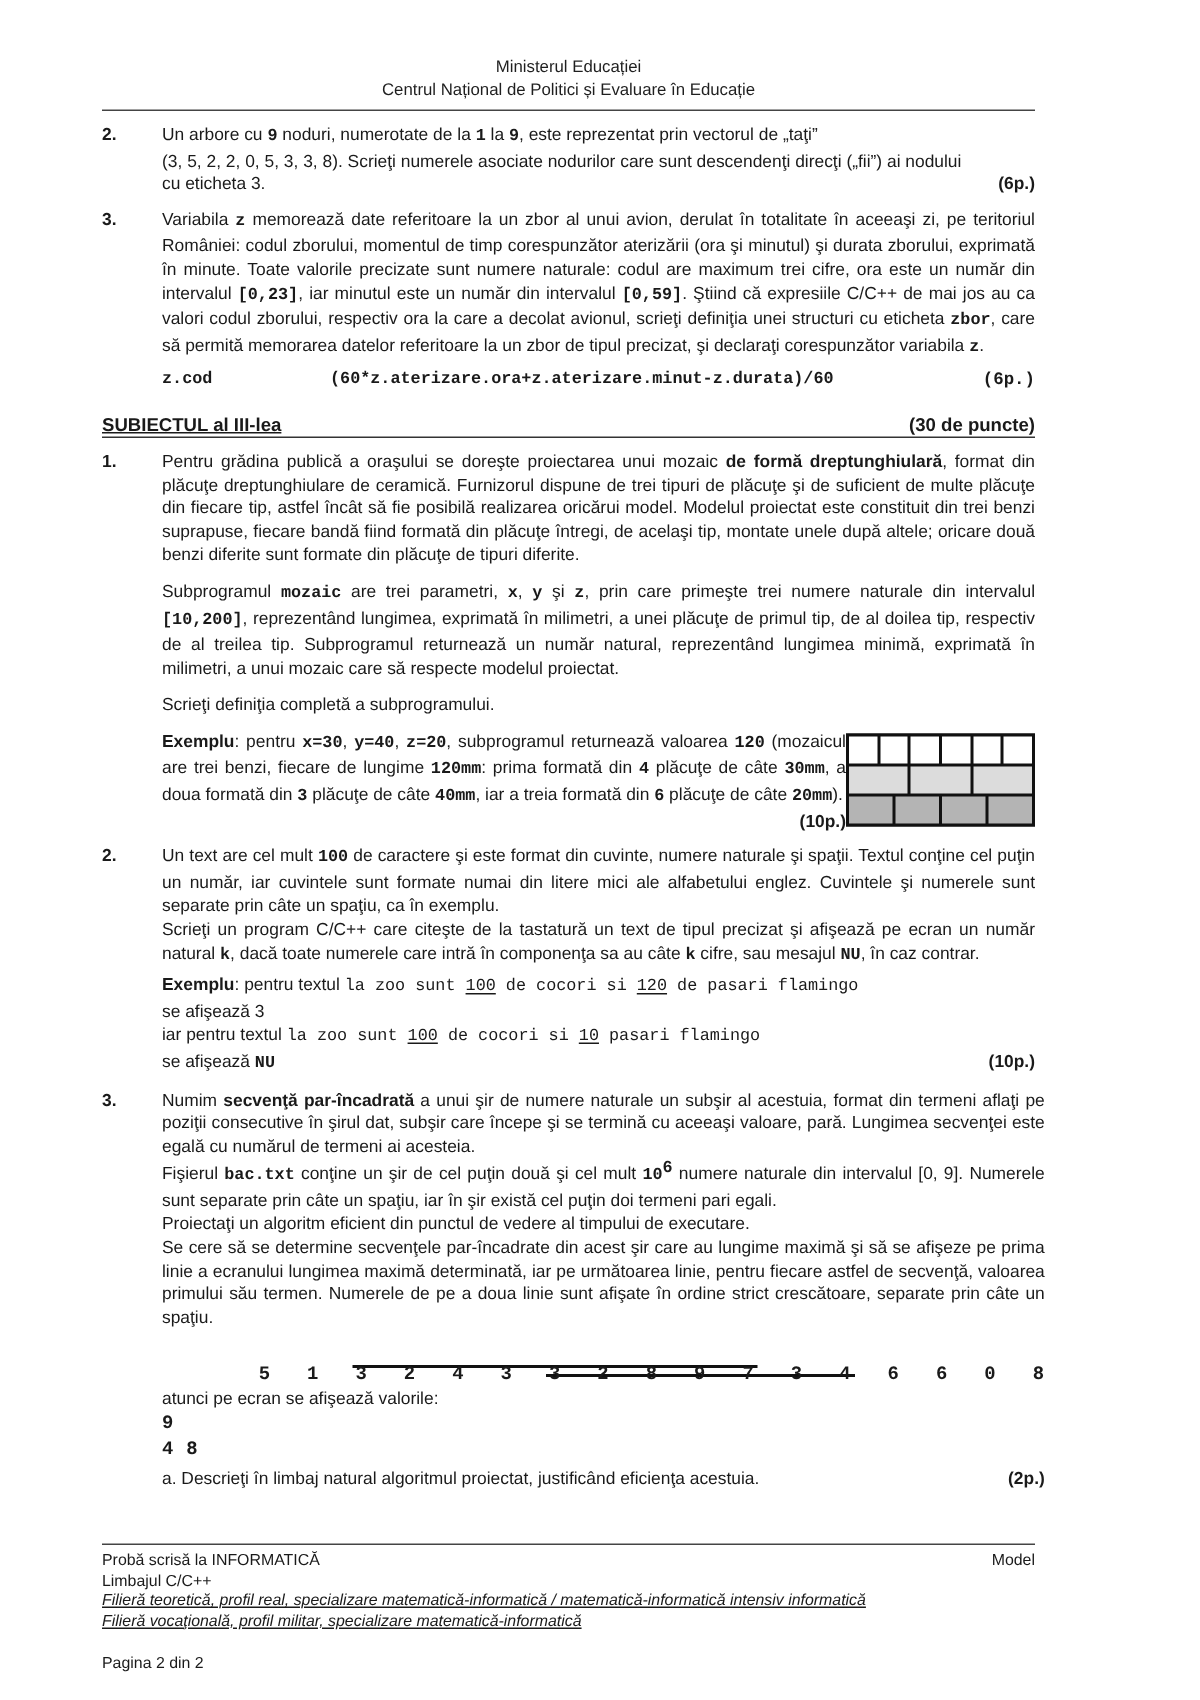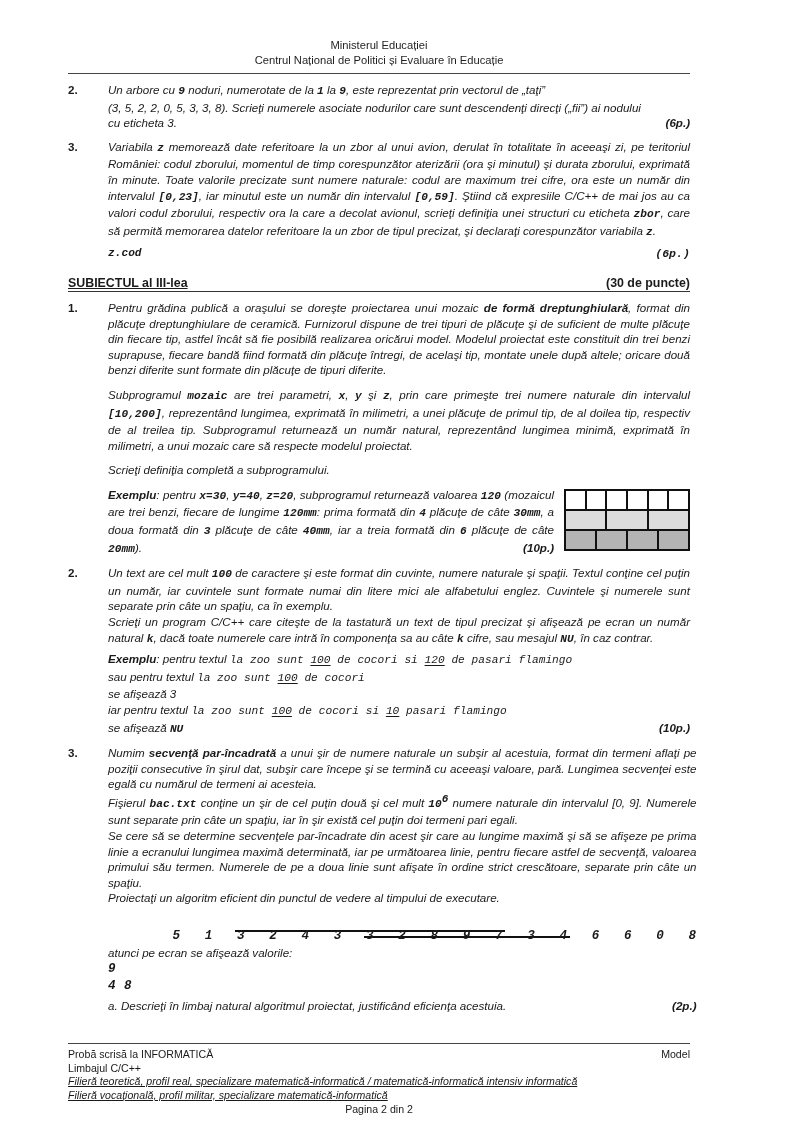--- a/index.html
+++ b/index.html
@@ -52,21 +52,20 @@
     font-size: 11.6px;
     font-weight: bold;
     line-height: 15.6px;
     padding-top: 0px;
   }
   .prob-body {
     flex: 1 1 auto;
     font-size: 11.6px;
     line-height: 15.6px;
     text-align: justify;
-    font-style: italic;
   }
   p.t {
     margin: 0 0 0 0;
     font-size: 11.6px;
     line-height: 15.6px;
     text-align: justify;
   }
   p.sp { margin-top: 9px; }
   .mono {
     font-family: "Liberation Mono", "DejaVu Sans Mono", monospace;
@@ -111,21 +110,21 @@
   .expr-b { flex: 1 1 auto; }
 
   
   .ex-wrap {
     display: flex;
     align-items: flex-start;
     margin-top: 9px;
   }
   .ex-text {
     flex: 1 1 auto;
-    padding-right: 10px;
+    padding-right: 0;
     font-size: 11.6px;
     line-height: 15.6px;
     text-align: justify;
   }
   .mosaic {
     flex: 0 0 auto;
     width: 122px;
     border: 2px solid #111;
     background: #111;
     display: flex;
@@ -193,21 +192,21 @@
     bottom: 16px;
     font-size: 10.6px;
     line-height: 13.6px;
   }
   .f-row {
     display: flex;
     justify-content: space-between;
     gap: 46px;
   }
   .f-it { font-style: italic; text-decoration: underline; }
-  .f-center { text-align: center; margin-top: 1px; }
+  .f-center { text-align: left; margin-top: 15px; }
 </style>
 </head>
 <body>
 
 <div class="page">
 
   <div class="header">
     <div>Ministerul Educației</div>
     <div>Centrul Național de Politici și Evaluare în Educație</div>
   </div>
@@ -221,21 +220,21 @@
       <p class="t clearfix"><span class="pts">(6p.)</span><span>cu eticheta 3.</span></p>
     </div>
   </div>
 
   <div class="prob">
     <div class="prob-num">3.</div>
     <div class="prob-body">
       <p class="t"><span>Variabila </span><span class="mono">z</span><span> memorează date referitoare la un zbor al unui avion, derulat în totalitate în aceeaşi zi, pe teritoriul României: codul zborului, momentul de timp corespunzător aterizării (ora şi minutul) şi durata zborului, exprimată în minute. Toate valorile precizate sunt numere naturale: codul are maximum trei cifre, ora este un număr din intervalul </span><span class="mono">[0,23]</span><span>, iar minutul este un număr din intervalul </span><span class="mono">[0,59]</span><span>. Ştiind că expresiile C/C++ de mai jos au ca valori codul zborului, respectiv ora la care a decolat avionul, scrieţi definiţia unei structuri cu eticheta </span><span class="mono">zbor</span><span>, care să permită memorarea datelor referitoare la un zbor de tipul precizat, şi declaraţi corespunzător variabila </span><span class="mono">z</span><span>.</span></p>
       <div class="expr-row clearfix">
         <div class="expr-a mono">z.cod</div>
-        <div class="expr-b mono"><span class="pts">(6p.)</span></div>
+        <div class="expr-b mono"><span>(60*z.aterizare.ora+z.aterizare.minut-z.durata)/60</span><span class="pts">(6p.)</span></div>
       </div>
     </div>
   </div>
 
   <div class="subject-head">
     <span class="lbl">SUBIECTUL al III-lea</span>
     <span class="pt">(30 de puncte)</span>
   </div>
 
   <div class="prob">
@@ -274,34 +273,33 @@
     </div>
   </div>
 
   <div class="prob">
     <div class="prob-num">2.</div>
     <div class="prob-body">
       <p class="t"><span>Un text are cel mult </span><span class="mono">100</span><span> de caractere şi este format din cuvinte, numere naturale şi spaţii. Textul conţine cel puţin un număr, iar cuvintele sunt formate numai din litere mici ale alfabetului englez. Cuvintele şi numerele sunt separate prin câte un spaţiu, ca în exemplu.</span></p>
       <p class="t"><span>Scrieţi un program C/C++ care citeşte de la tastatură un text de tipul precizat şi afişează pe ecran un număr natural </span><span class="mono">k</span><span>, dacă toate numerele care intră în componenţa sa au câte </span><span class="mono">k</span><span> cifre, sau mesajul </span><span class="mono">NU</span><span>, în caz contrar.</span></p>
 
       <p class="t" style="margin-top:4px"><b>Exemplu</b><span>: pentru textul </span><span class="mono-n">la zoo sunt </span><span class="mono-n u">100</span><span class="mono-n"> de cocori si </span><span class="mono-n u">120</span><span class="mono-n"> de pasari flamingo</span></p>
-      <p class="t"><span>sau pentru textul </span><span class="mono-n">la zoo sunt </span><span class="mono-n u">100</span><span class="mono-n"> de cocori</span></p>
       <p class="t">se afişează 3</p>
       <p class="t"><span>iar pentru textul </span><span class="mono-n">la zoo sunt </span><span class="mono-n u">100</span><span class="mono-n"> de cocori si </span><span class="mono-n u">10</span><span class="mono-n"> pasari flamingo</span></p>
       <p class="t clearfix"><span class="pts">(10p.)</span><span>se afişează </span><span class="mono">NU</span></p>
     </div>
   </div>
 
   <div class="prob">
     <div class="prob-num">3.</div>
     <div class="prob-body">
       <p class="t"><span>Numim </span><b>secvenţă par-încadrată</b><span> a unui şir de numere naturale un subşir al acestuia, format din termeni aflaţi pe poziţii consecutive în şirul dat, subşir care începe şi se termină cu aceeaşi valoare, pară. Lungimea secvenţei este egală cu numărul de termeni ai acesteia.</span></p>
       <p class="t"><span>Fişierul </span><span class="mono">bac.txt</span><span> conţine un şir de cel puţin două şi cel mult </span><span class="mono">10</span><sup class="mono">6</sup><span> numere naturale din intervalul [0, 9]. Numerele sunt separate prin câte un spaţiu, iar în şir există cel puţin doi termeni pari egali.</span></p>
+      <p class="t">Proiectaţi un algoritm eficient din punctul de vedere al timpului de executare.</p>
       <p class="t">Se cere să se determine secvenţele par-încadrate din acest şir care au lungime maximă şi să se afişeze pe prima linie a ecranului lungimea maximă determinată, iar pe următoarea linie, pentru fiecare astfel de secvenţă, valoarea primului său termen. Numerele de pe a doua linie sunt afişate în ordine strict crescătoare, separate prin câte un spaţiu.</p>
-      <p class="t">Proiectaţi un algoritm eficient din punctul de vedere al timpului de executare.</p>
 
       <div class="seq">
         <span class="digits" id="seq-digits"><span>5</span><span>&nbsp;&nbsp;&nbsp;</span><span>1</span><span>&nbsp;&nbsp;&nbsp;</span><span>3</span><span>&nbsp;&nbsp;&nbsp;</span><span>2</span><span>&nbsp;&nbsp;&nbsp;</span><span>4</span><span>&nbsp;&nbsp;&nbsp;</span><span>3</span><span>&nbsp;&nbsp;&nbsp;</span><span>3</span><span>&nbsp;&nbsp;&nbsp;</span><span>2</span><span>&nbsp;&nbsp;&nbsp;</span><span>8</span><span>&nbsp;&nbsp;&nbsp;</span><span>9</span><span>&nbsp;&nbsp;&nbsp;</span><span>7</span><span>&nbsp;&nbsp;&nbsp;</span><span>3</span><span>&nbsp;&nbsp;&nbsp;</span><span>4</span><span>&nbsp;&nbsp;&nbsp;</span><span>6</span><span>&nbsp;&nbsp;&nbsp;</span><span>6</span><span>&nbsp;&nbsp;&nbsp;</span><span>0</span><span>&nbsp;&nbsp;&nbsp;</span><span>8</span></span>
         <span class="bar bar-top" id="bar-top" style="left: 127px; width: 270.062px;"></span>
         <span class="bar bar-bot" id="bar-bot" style="left: 256px; width: 205.562px;"></span>
       </div>
 
       <p class="t" style="margin-top:6px">atunci pe ecran se afişează valorile:</p>
       <div class="out-line">9</div>
       <div class="out-line">4 8</div>

